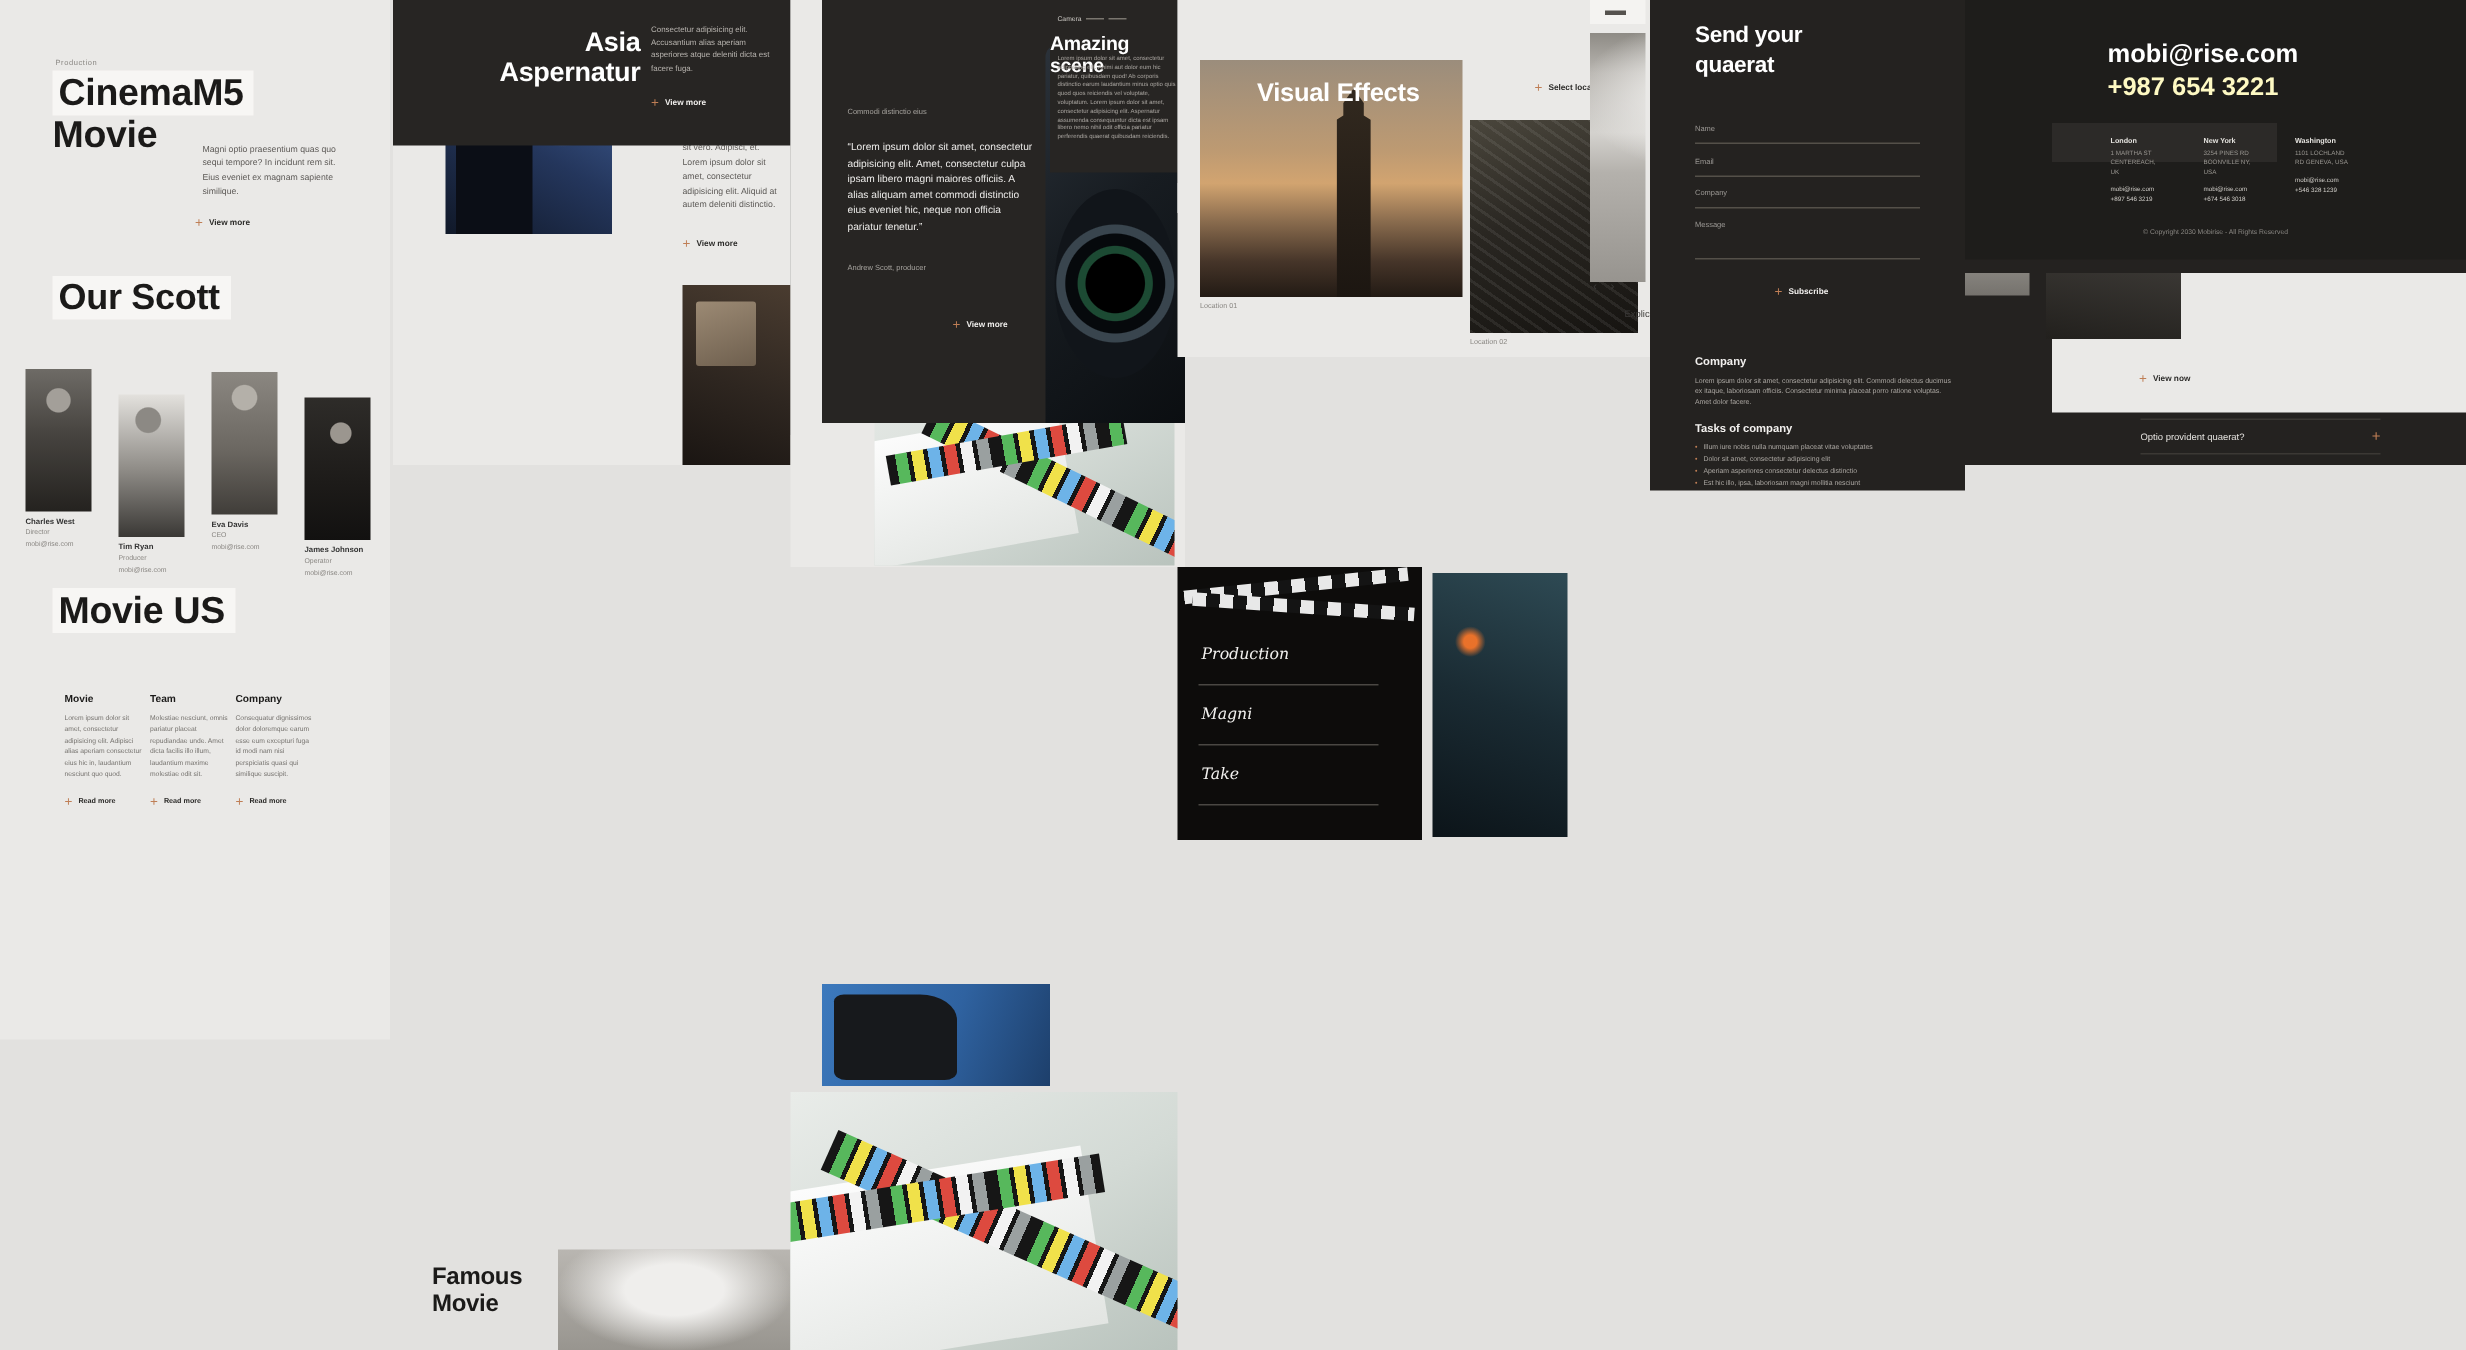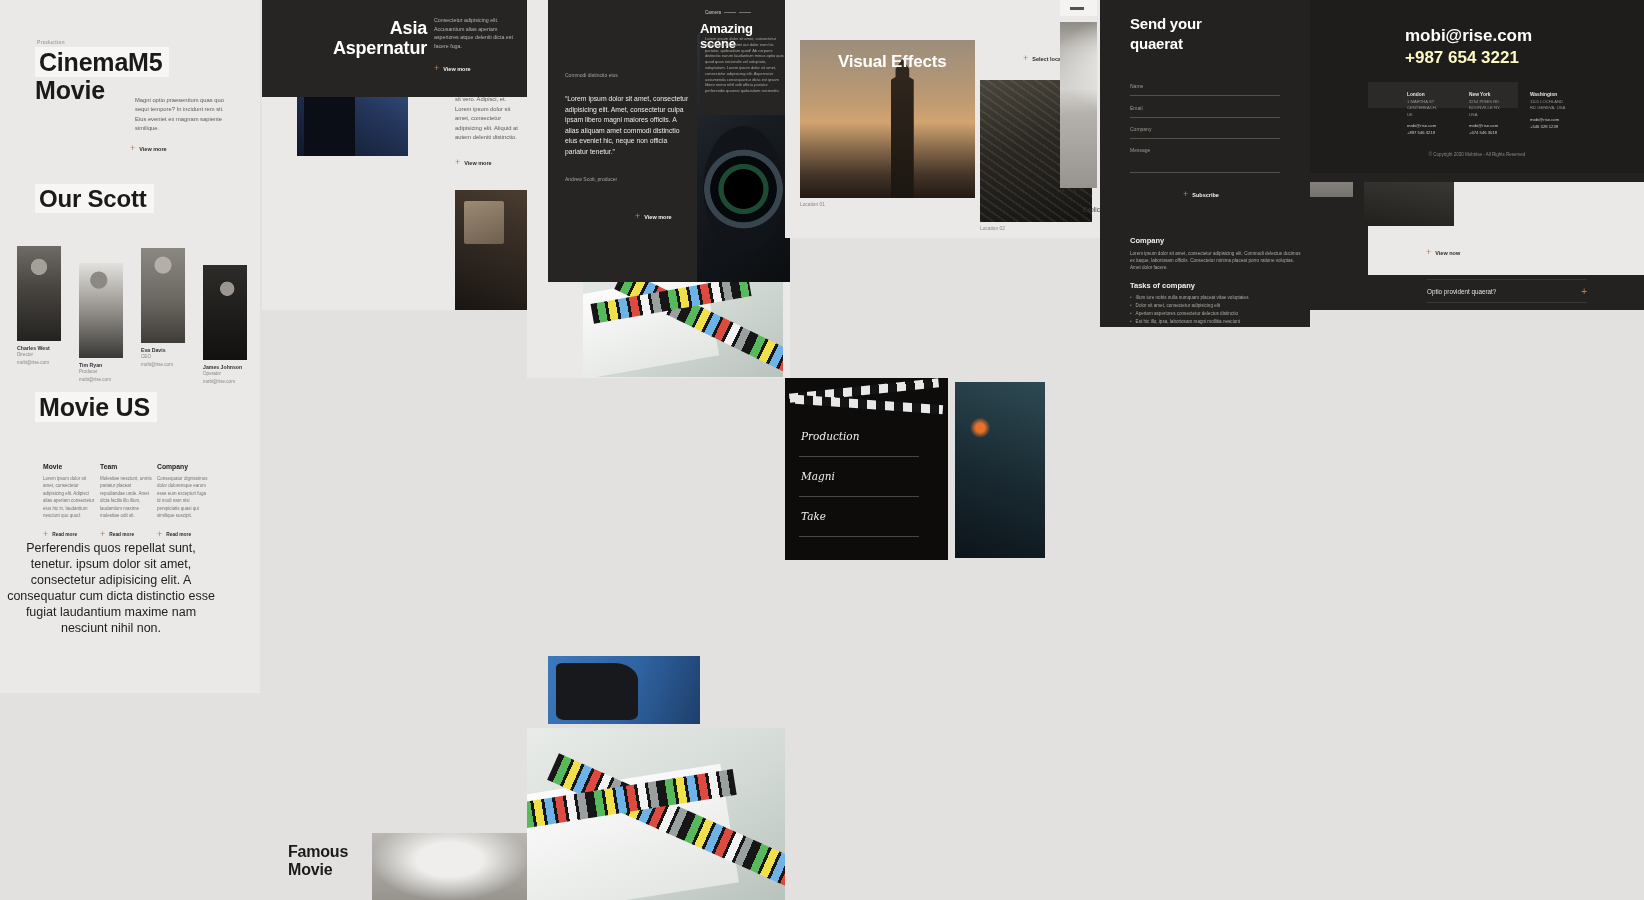--- a/index.html
+++ b/index.html
@@ -157,21 +157,20 @@
       </div>
     <div class="link abs" style="left:100px;top:530px;font-size:4.8px">
         <span class="plus">+</span>
         <span>Read more</span>
       </div>
     <div class="link abs" style="left:157px;top:530px;font-size:4.8px">
         <span class="plus">+</span>
         <span>Read more</span>
       </div>
 
-    <div class="abs" style="left:5px;top:540px;width:212px;font-size:12.5px;line-height:1.28;color:#1f1e1c;text-align:center">Perferendis quos repellat sunt, tenetur. ipsum dolor sit amet, consectetur adipisicing elit. A consequatur cum dicta distinctio esse fugiat laudantium maxime nam nesciunt nihil non.</div>
   </div>
 
   <div class="tile lt" style="left:262px;top:0;width:265px;height:120px">
     <div class="abs h pre" style="left:33px;top:18px;font-size:19px">Get
 Started
 on the
 Project</div>
     <div class="abs" style="left:148px;top:68px;width:117px;height:34px;background:#eadfd5">
       <div style="text-align:center;font-size:6.3px;color:#3b3a38;margin-top:6px">mobi@rise.com</div>
       <div class="link" style="justify-content:center;margin-top:5px;font-size:6.3px">

